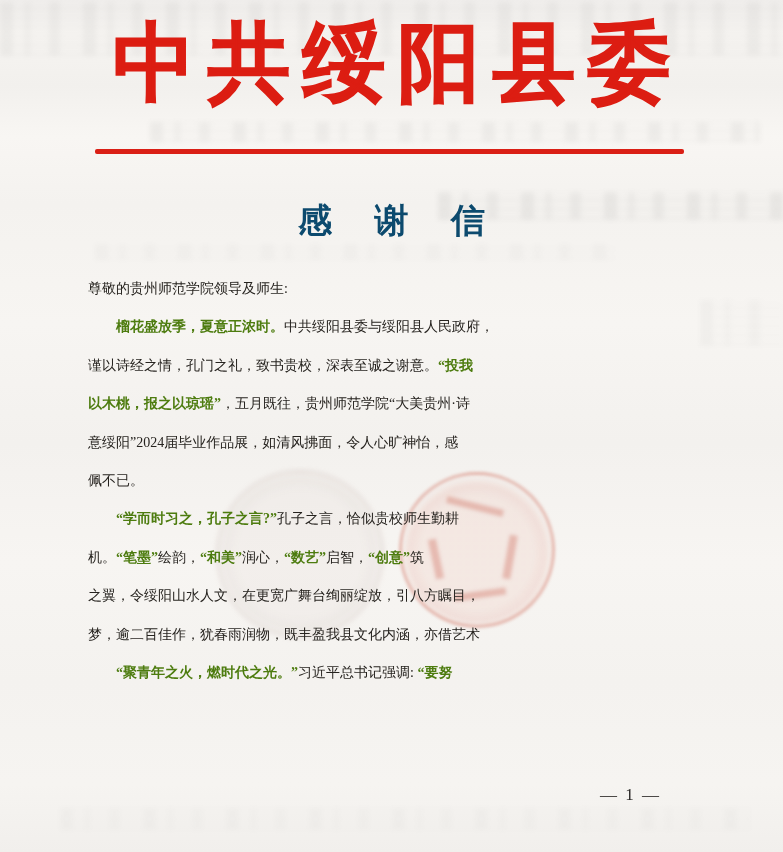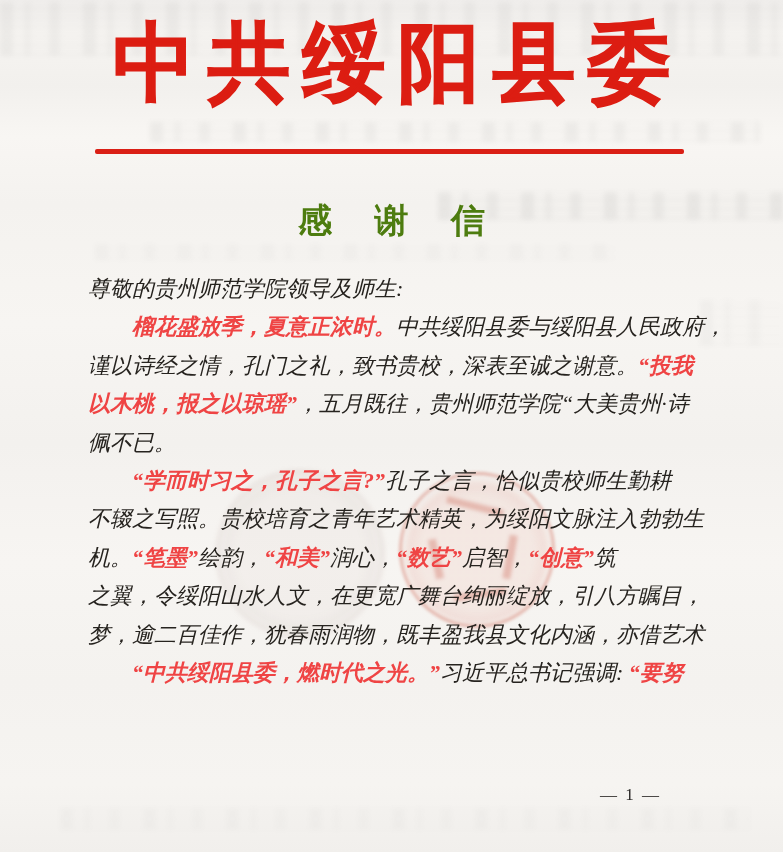--- a/index.html
+++ b/index.html
@@ -59,34 +59,34 @@
   }
   .redrule {
     position:absolute; top:149px; left:95px;
     width:589px; height:5px; border-radius:2px;
   }
 
   
   .doc-title {
     position:absolute; top:198px; left:0; width:100%;
     text-align:center;
-    font-size:34px; font-weight:bold; color:#4d7c0f;
+    font-size:34px; font-weight:bold; color:#0c4a6e;
     letter-spacing:17px; text-indent:17px;
   }
 
   
   .letter-body {
     position:absolute; top:270px; left:88px; width:620px;
-    font-size:22px; color:#26231f;font-style:italic;
+    font-size:14px; color:#26231f;
   }
   .letter-body .line {
     height:38.4px; line-height:38.4px;
     white-space:nowrap; overflow:visible;
   }
-  .letter-body .line span.b { font-weight:bold; color:#ef4444; }
+  .letter-body .line span.b { font-weight:bold; color:#4d7c0f; }
 
   
   .page-number {
     position:absolute; top:785px; left:600px;
     font-size:17px; letter-spacing:2px; color:#2c2a28;
     white-space:nowrap;
   }
 </style>
 </head>
 <body>
@@ -112,25 +112,25 @@
   <div class="redrule" style="background: rgb(218, 31, 21);"></div>
 
   <div class="doc-title">感 谢 信</div>
 
   <div class="letter-body">
     <div class="line">尊敬的贵州师范学院领导及师生:</div>
     <div id="body-lines">
         <div class="line"><span>　　</span><span class="b">榴花盛放季，夏意正浓时。</span><span>中共绥阳县委与绥阳县人民政府，</span></div>
         <div class="line"><span>谨以诗经之情，孔门之礼，致书贵校，深表至诚之谢意。</span><span class="b">“投我</span></div>
         <div class="line"><span class="b">以木桃，报之以琼瑶”</span><span>，五月既往，贵州师范学院“大美贵州·诗</span></div>
+        <div class="line"><span>意绥阳”2024届毕业作品展，如清风拂面，令人心旷神怡，感</span></div>
         <div class="line"><span>佩不已。</span></div>
         <div class="line"><span>　　</span><span class="b">“学而时习之，孔子之言?”</span><span>孔子之言，恰似贵校师生勤耕</span></div>
-        <div class="line"><span>不辍之写照。贵校培育之青年艺术精英，为绥阳文脉注入勃勃生</span></div>
         <div class="line"><span>机。</span><span class="b">“笔墨”</span><span>绘韵，</span><span class="b">“和美”</span><span>润心，</span><span class="b">“数艺”</span><span>启智，</span><span class="b">“创意”</span><span>筑</span></div>
         <div class="line"><span>之翼，令绥阳山水人文，在更宽广舞台绚丽绽放，引八方瞩目，</span></div>
         <div class="line"><span>梦，逾二百佳作，犹春雨润物，既丰盈我县文化内涵，亦借艺术</span></div>
-        <div class="line"><span>　　</span><span class="b">“中共绥阳县委，燃时代之光。”</span><span>习近平总书记强调: </span><span class="b">“要努</span></div>
+        <div class="line"><span>　　</span><span class="b">“聚青年之火，燃时代之光。”</span><span>习近平总书记强调: </span><span class="b">“要努</span></div>
       </div>
   </div>
 
   <div class="page-number">— 1 —</div>
 
 </div>
 
 </body></html>

